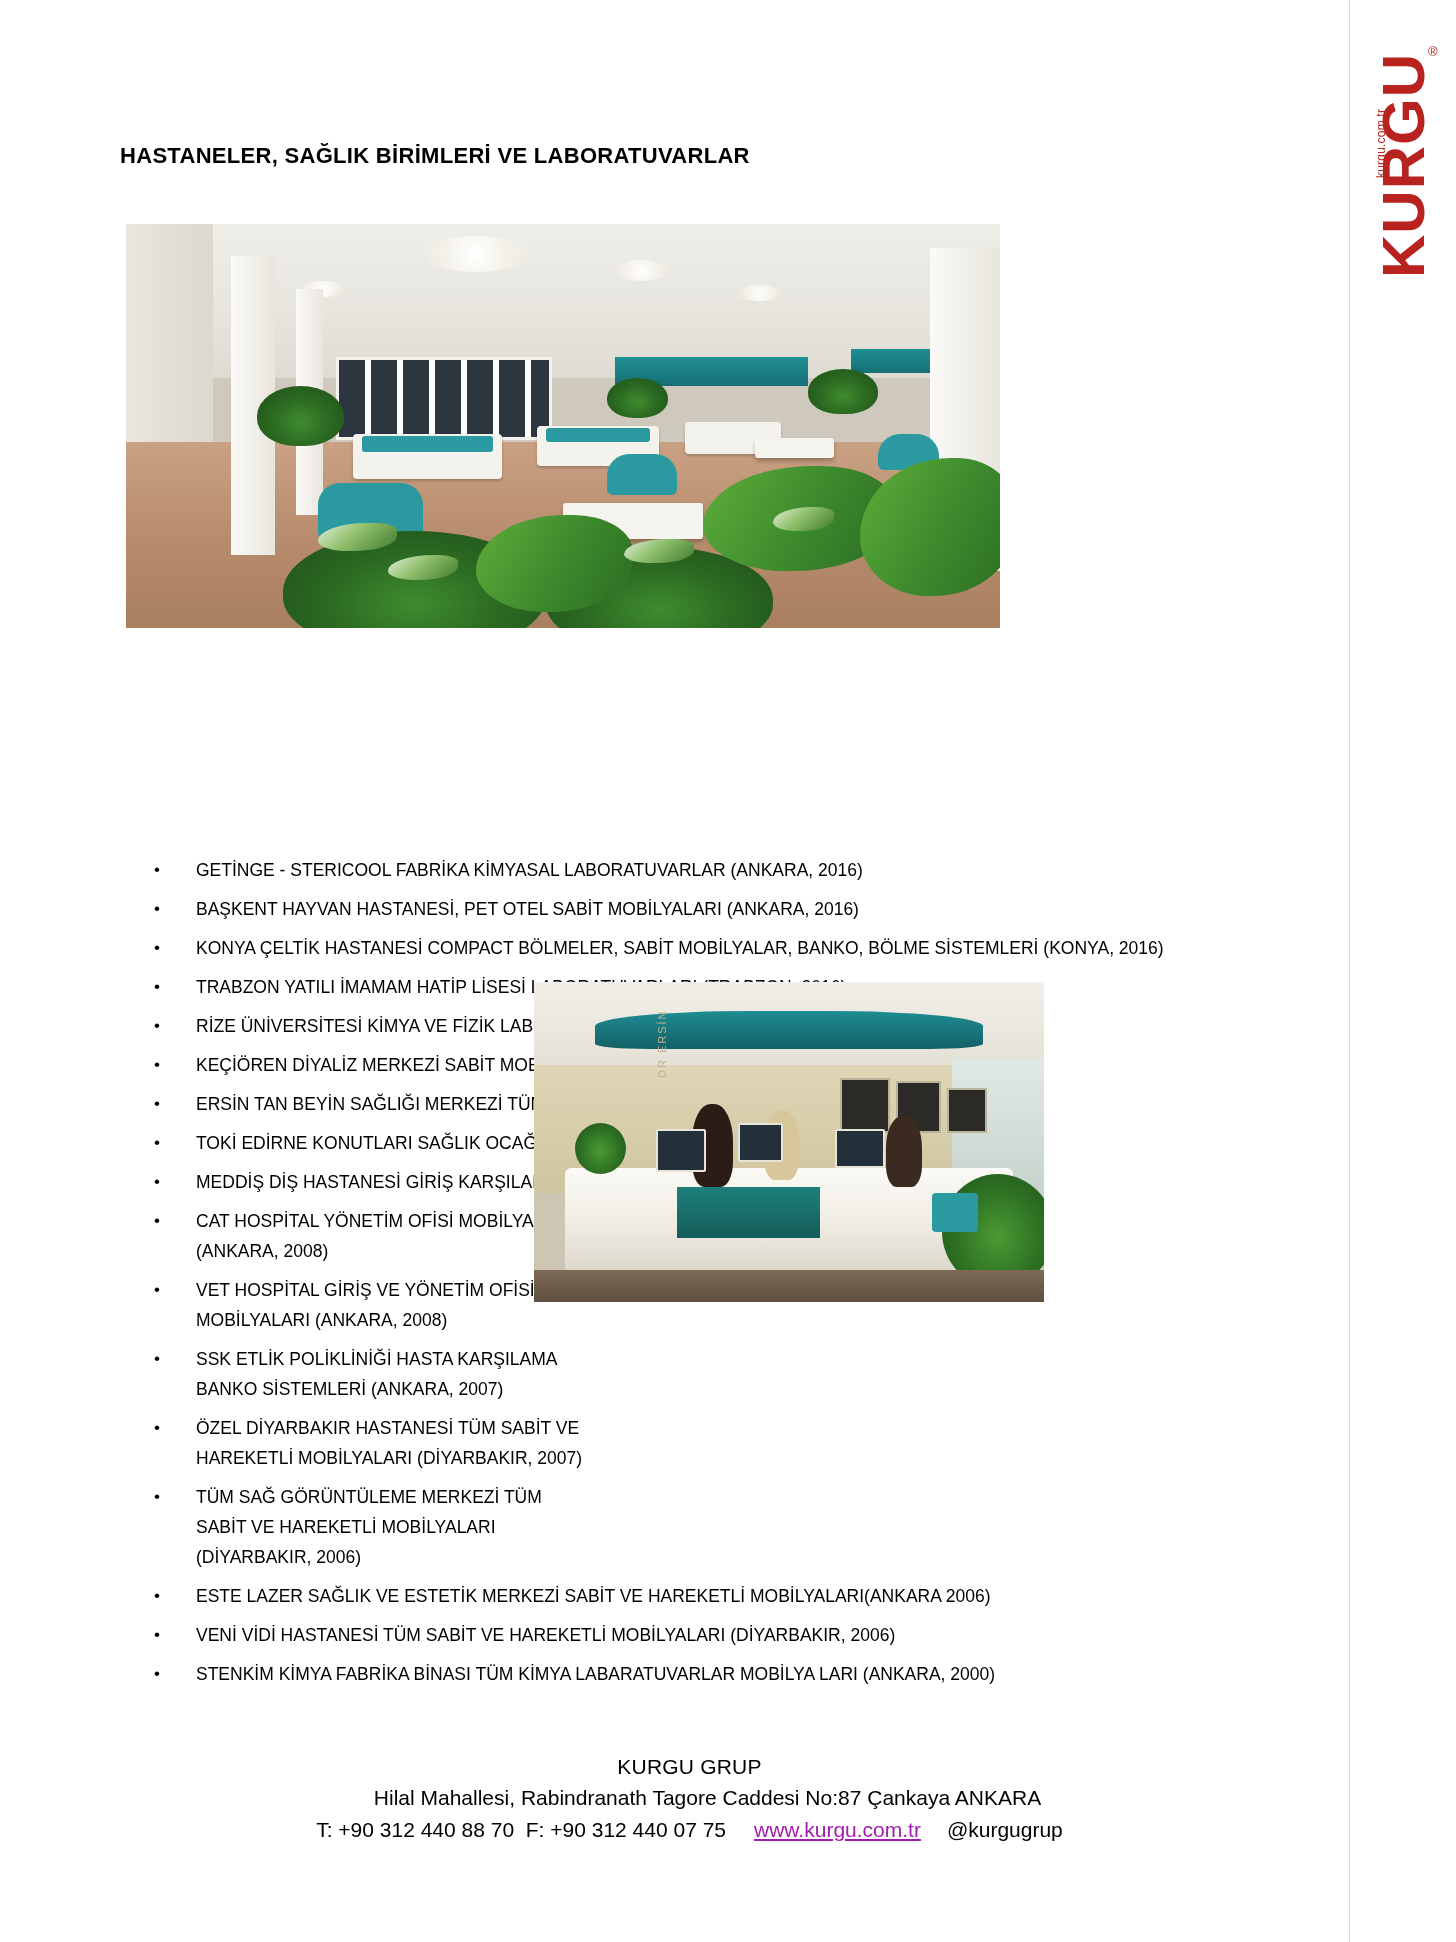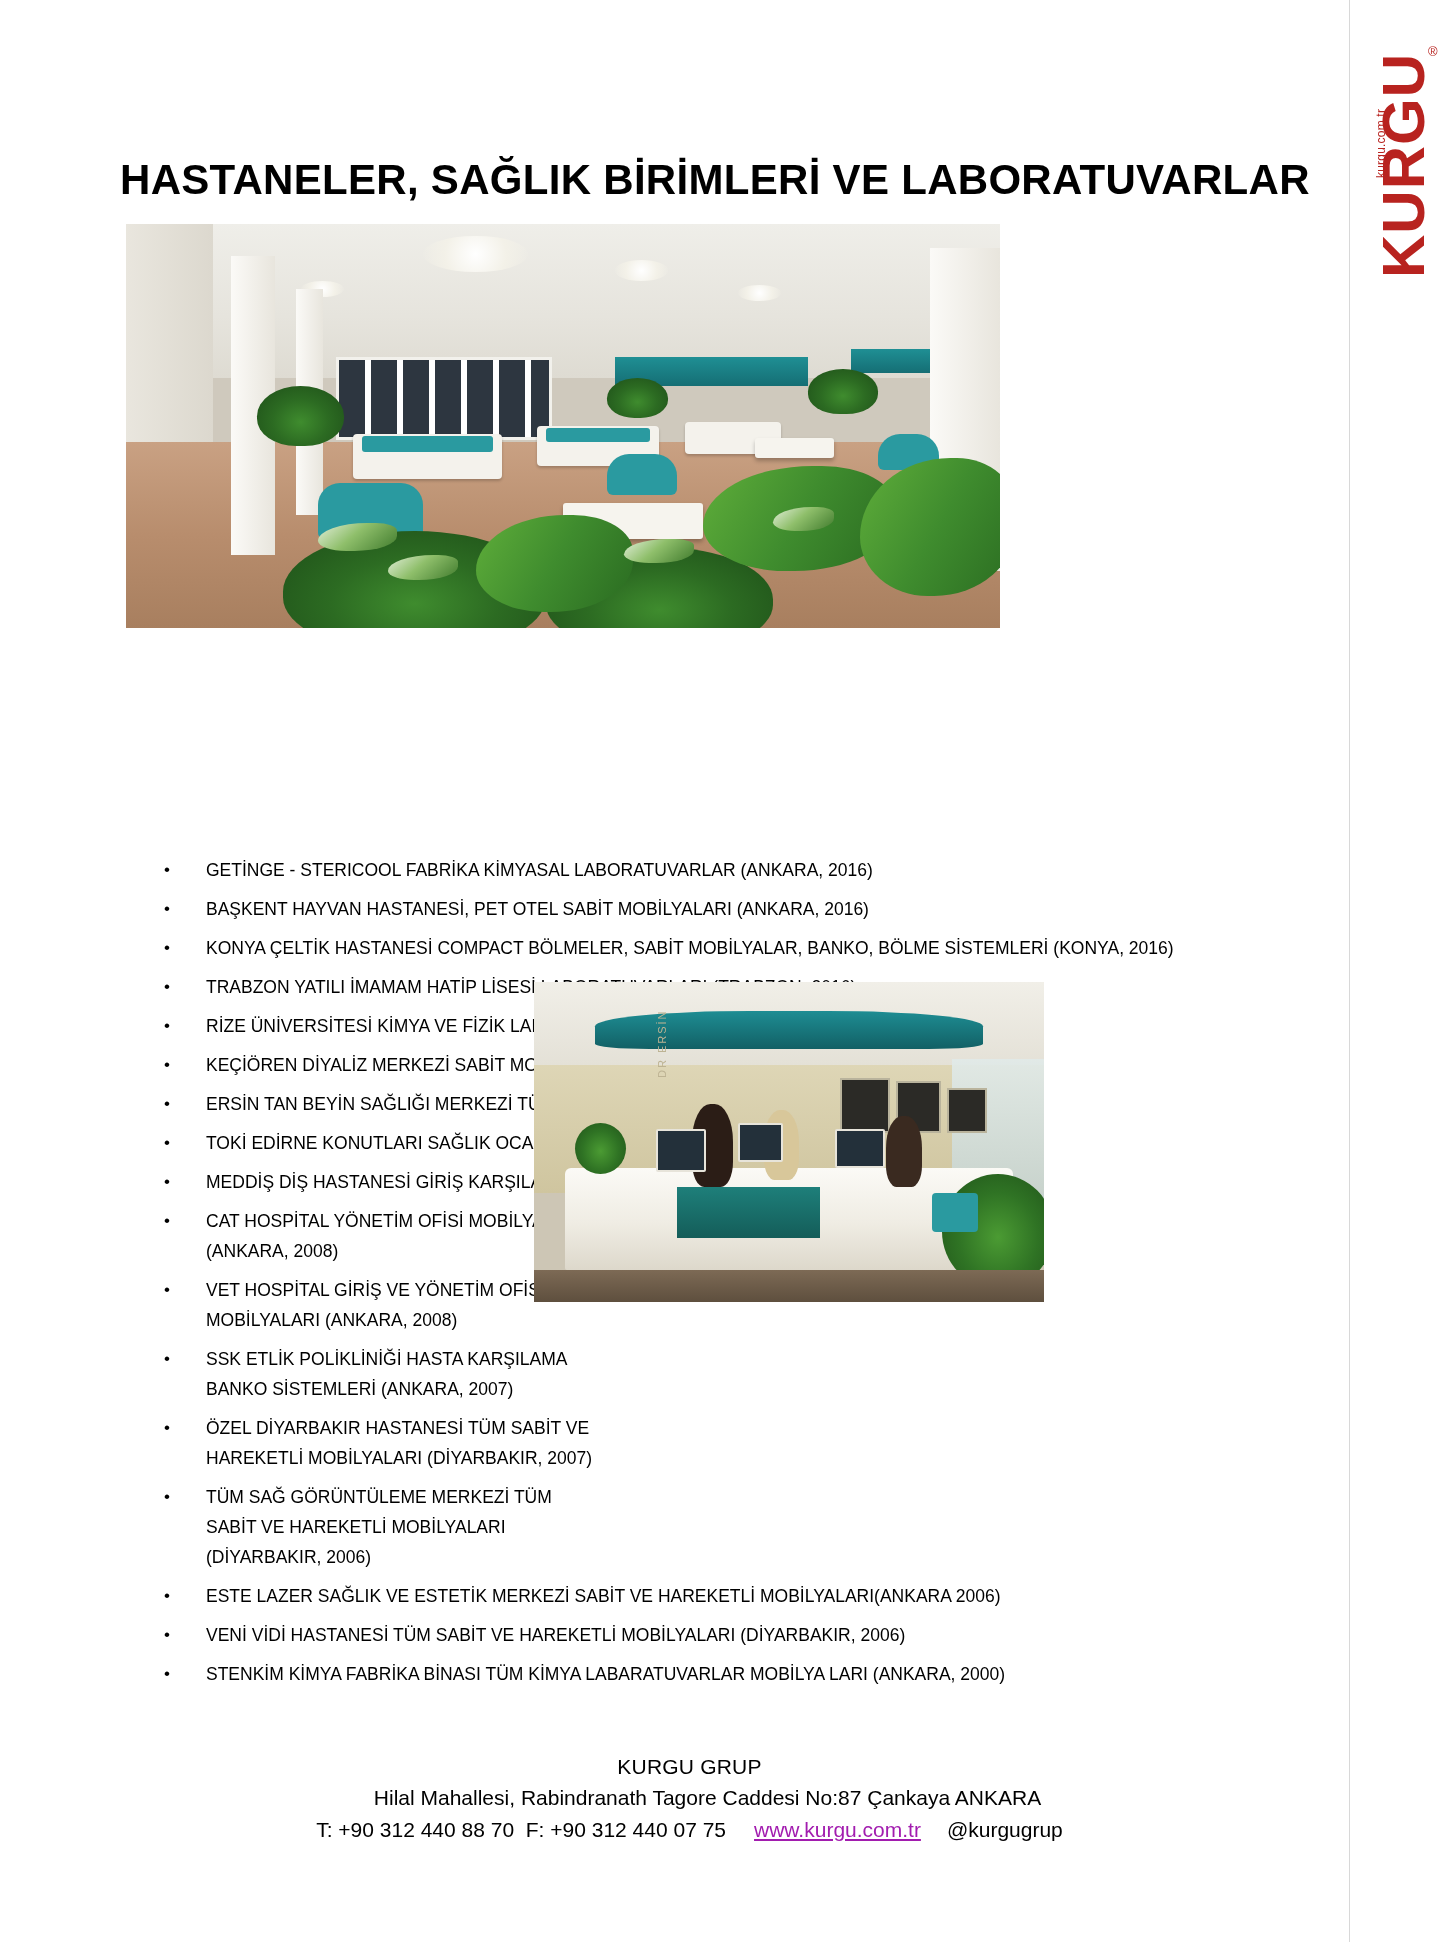--- a/index.html
+++ b/index.html
@@ -79,21 +79,21 @@
     top: 0;
     left: 0;
     width: 1349px;
     height: 1942px;
   }
 
   .doc-title {
     position: absolute;
     top: 128px;
     left: 120px;
-    font-size: 42px;
+    font-size: 22px;
     font-weight: bold;
     letter-spacing: 0.3px;
     color: #000000;
     white-space: nowrap;
   }
 
   
   .hero-photo {
     position: absolute;
     top: 224px;
@@ -226,21 +226,21 @@
     transform: rotate(-90deg); transform-origin: left top;
     color: #bdb393; font-size: 11px; letter-spacing: 2px;
     font-family: "Liberation Sans", sans-serif;
     white-space: nowrap;
   }
 
   
   .bullet-list {
     position: absolute;
     top: 855px;
-    left: 156px;
+    left: 146px;
     width: 1060px;
     list-style: none;
     margin: 0;
     padding: 0;
   }
   .bullet-item {
     position: relative;
     padding-left: 50px;
     font-size: 17.5px;
     line-height: 30px;

